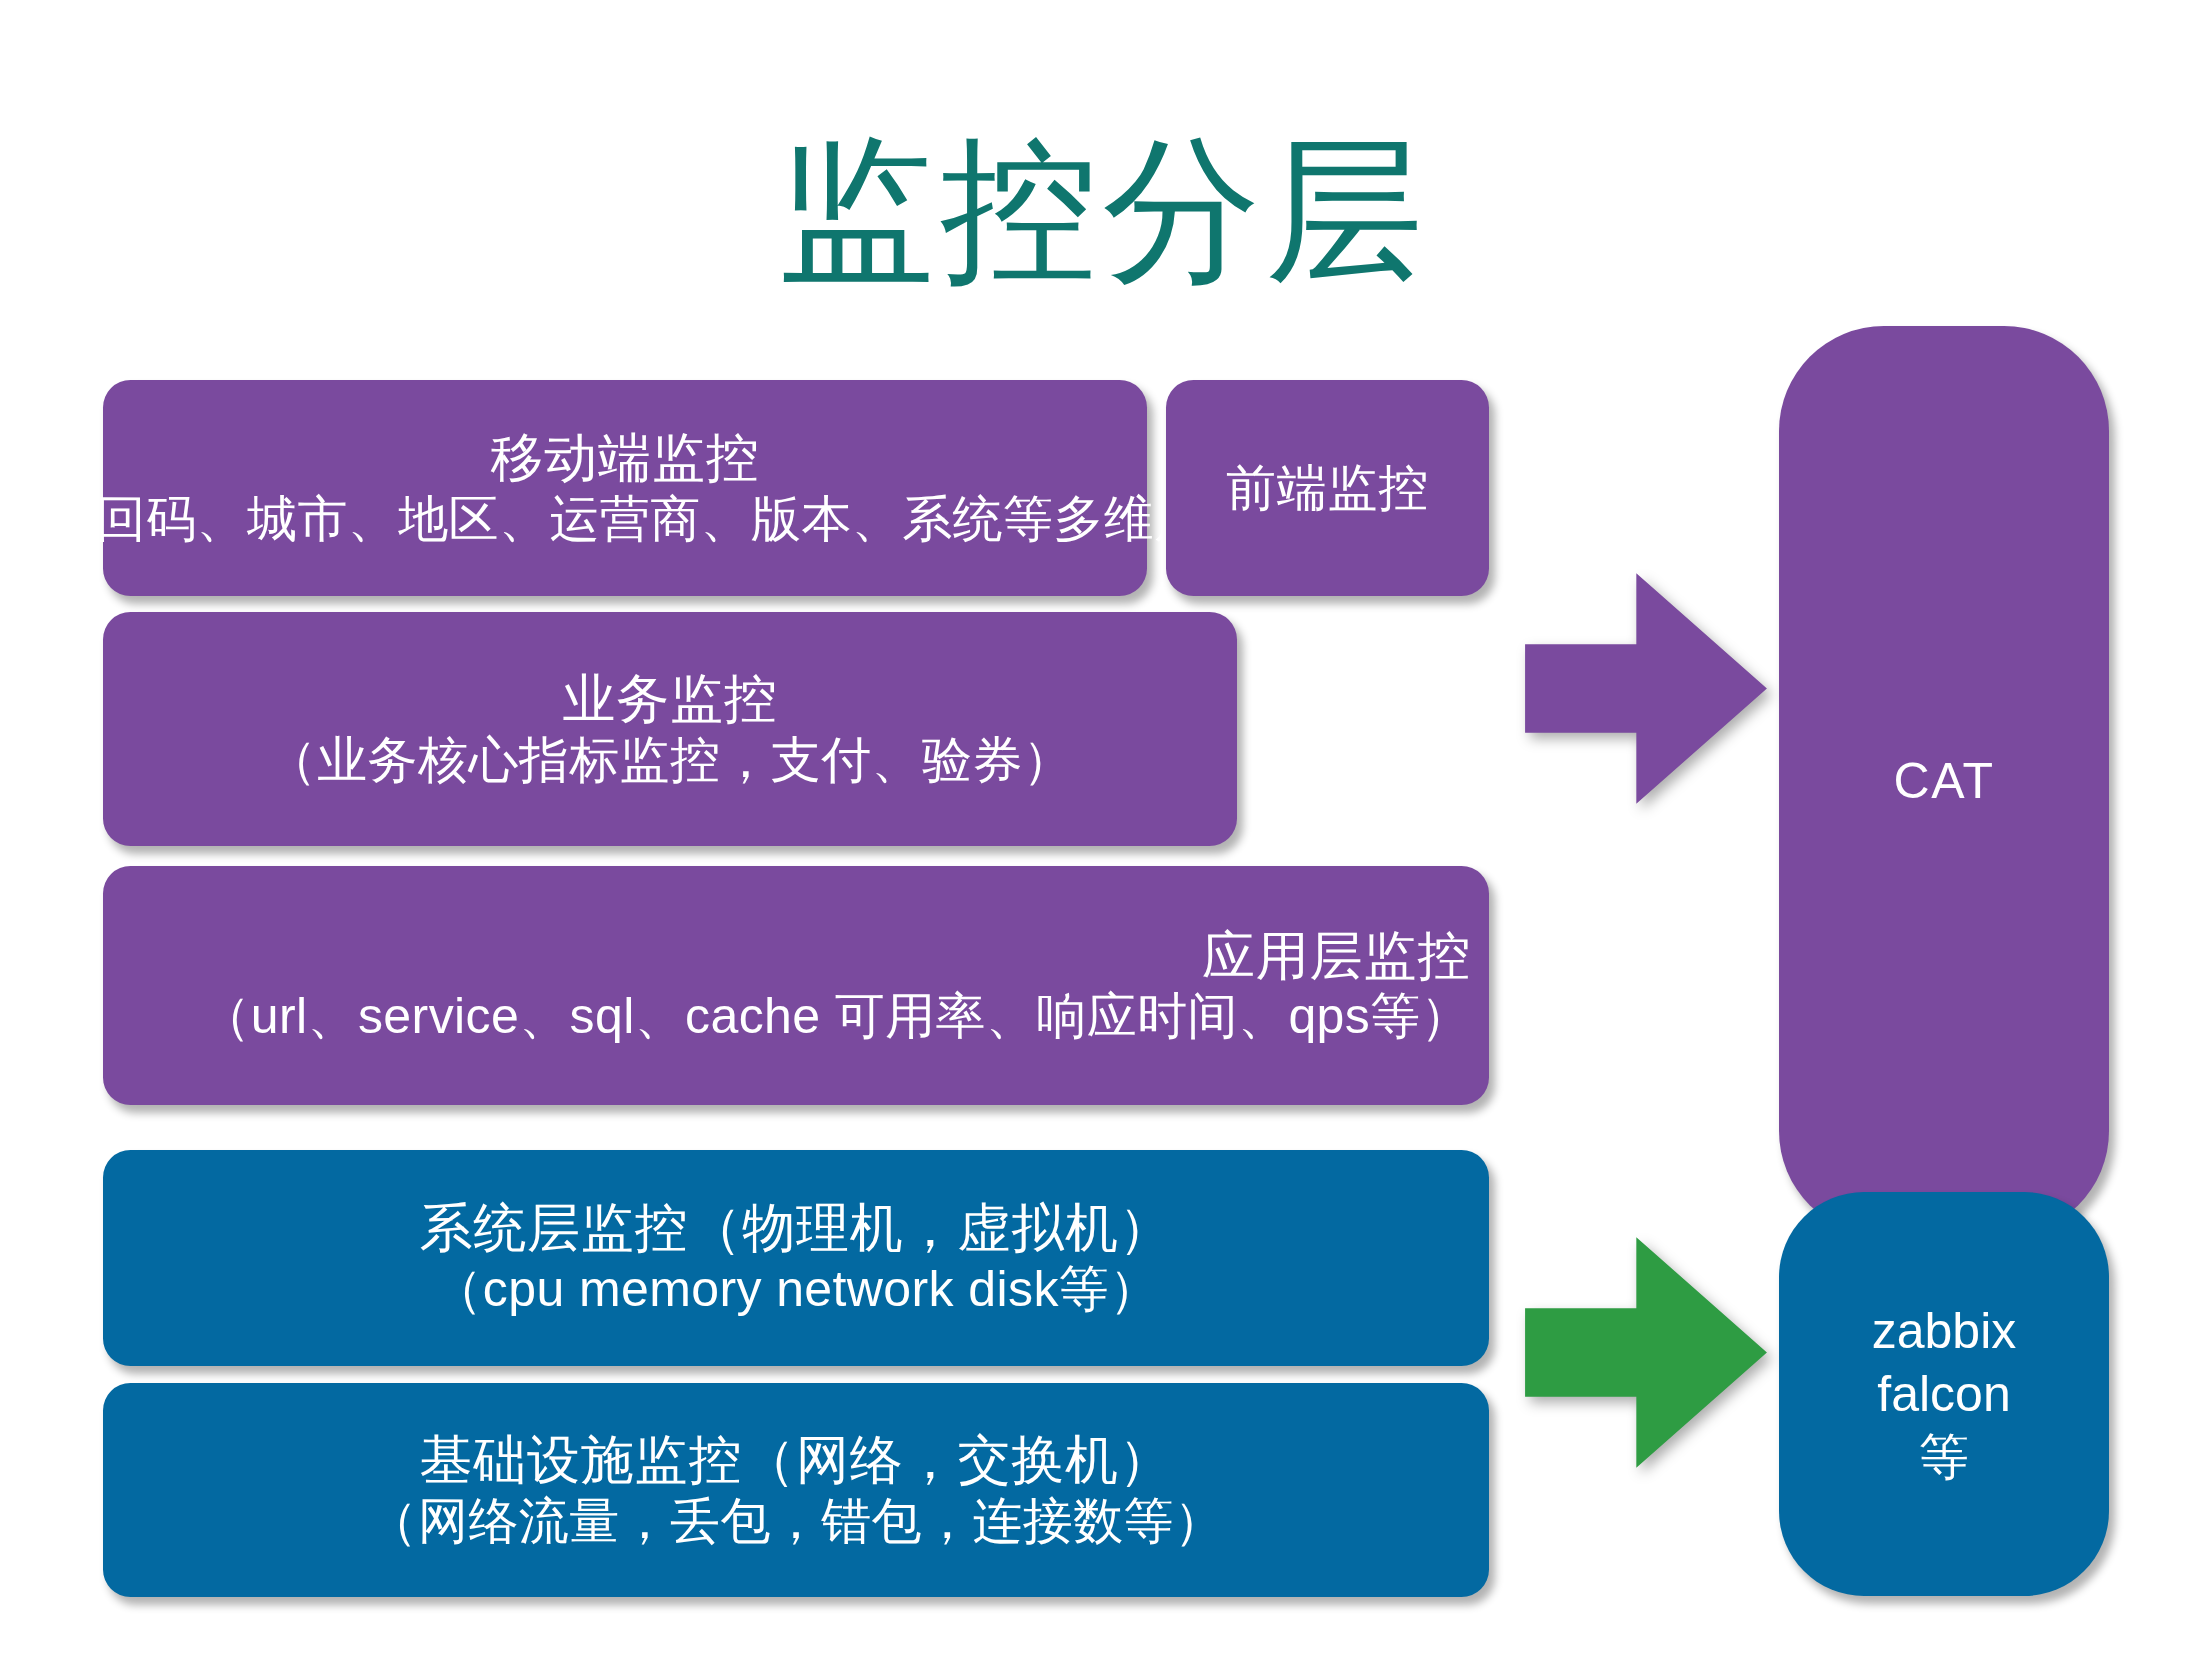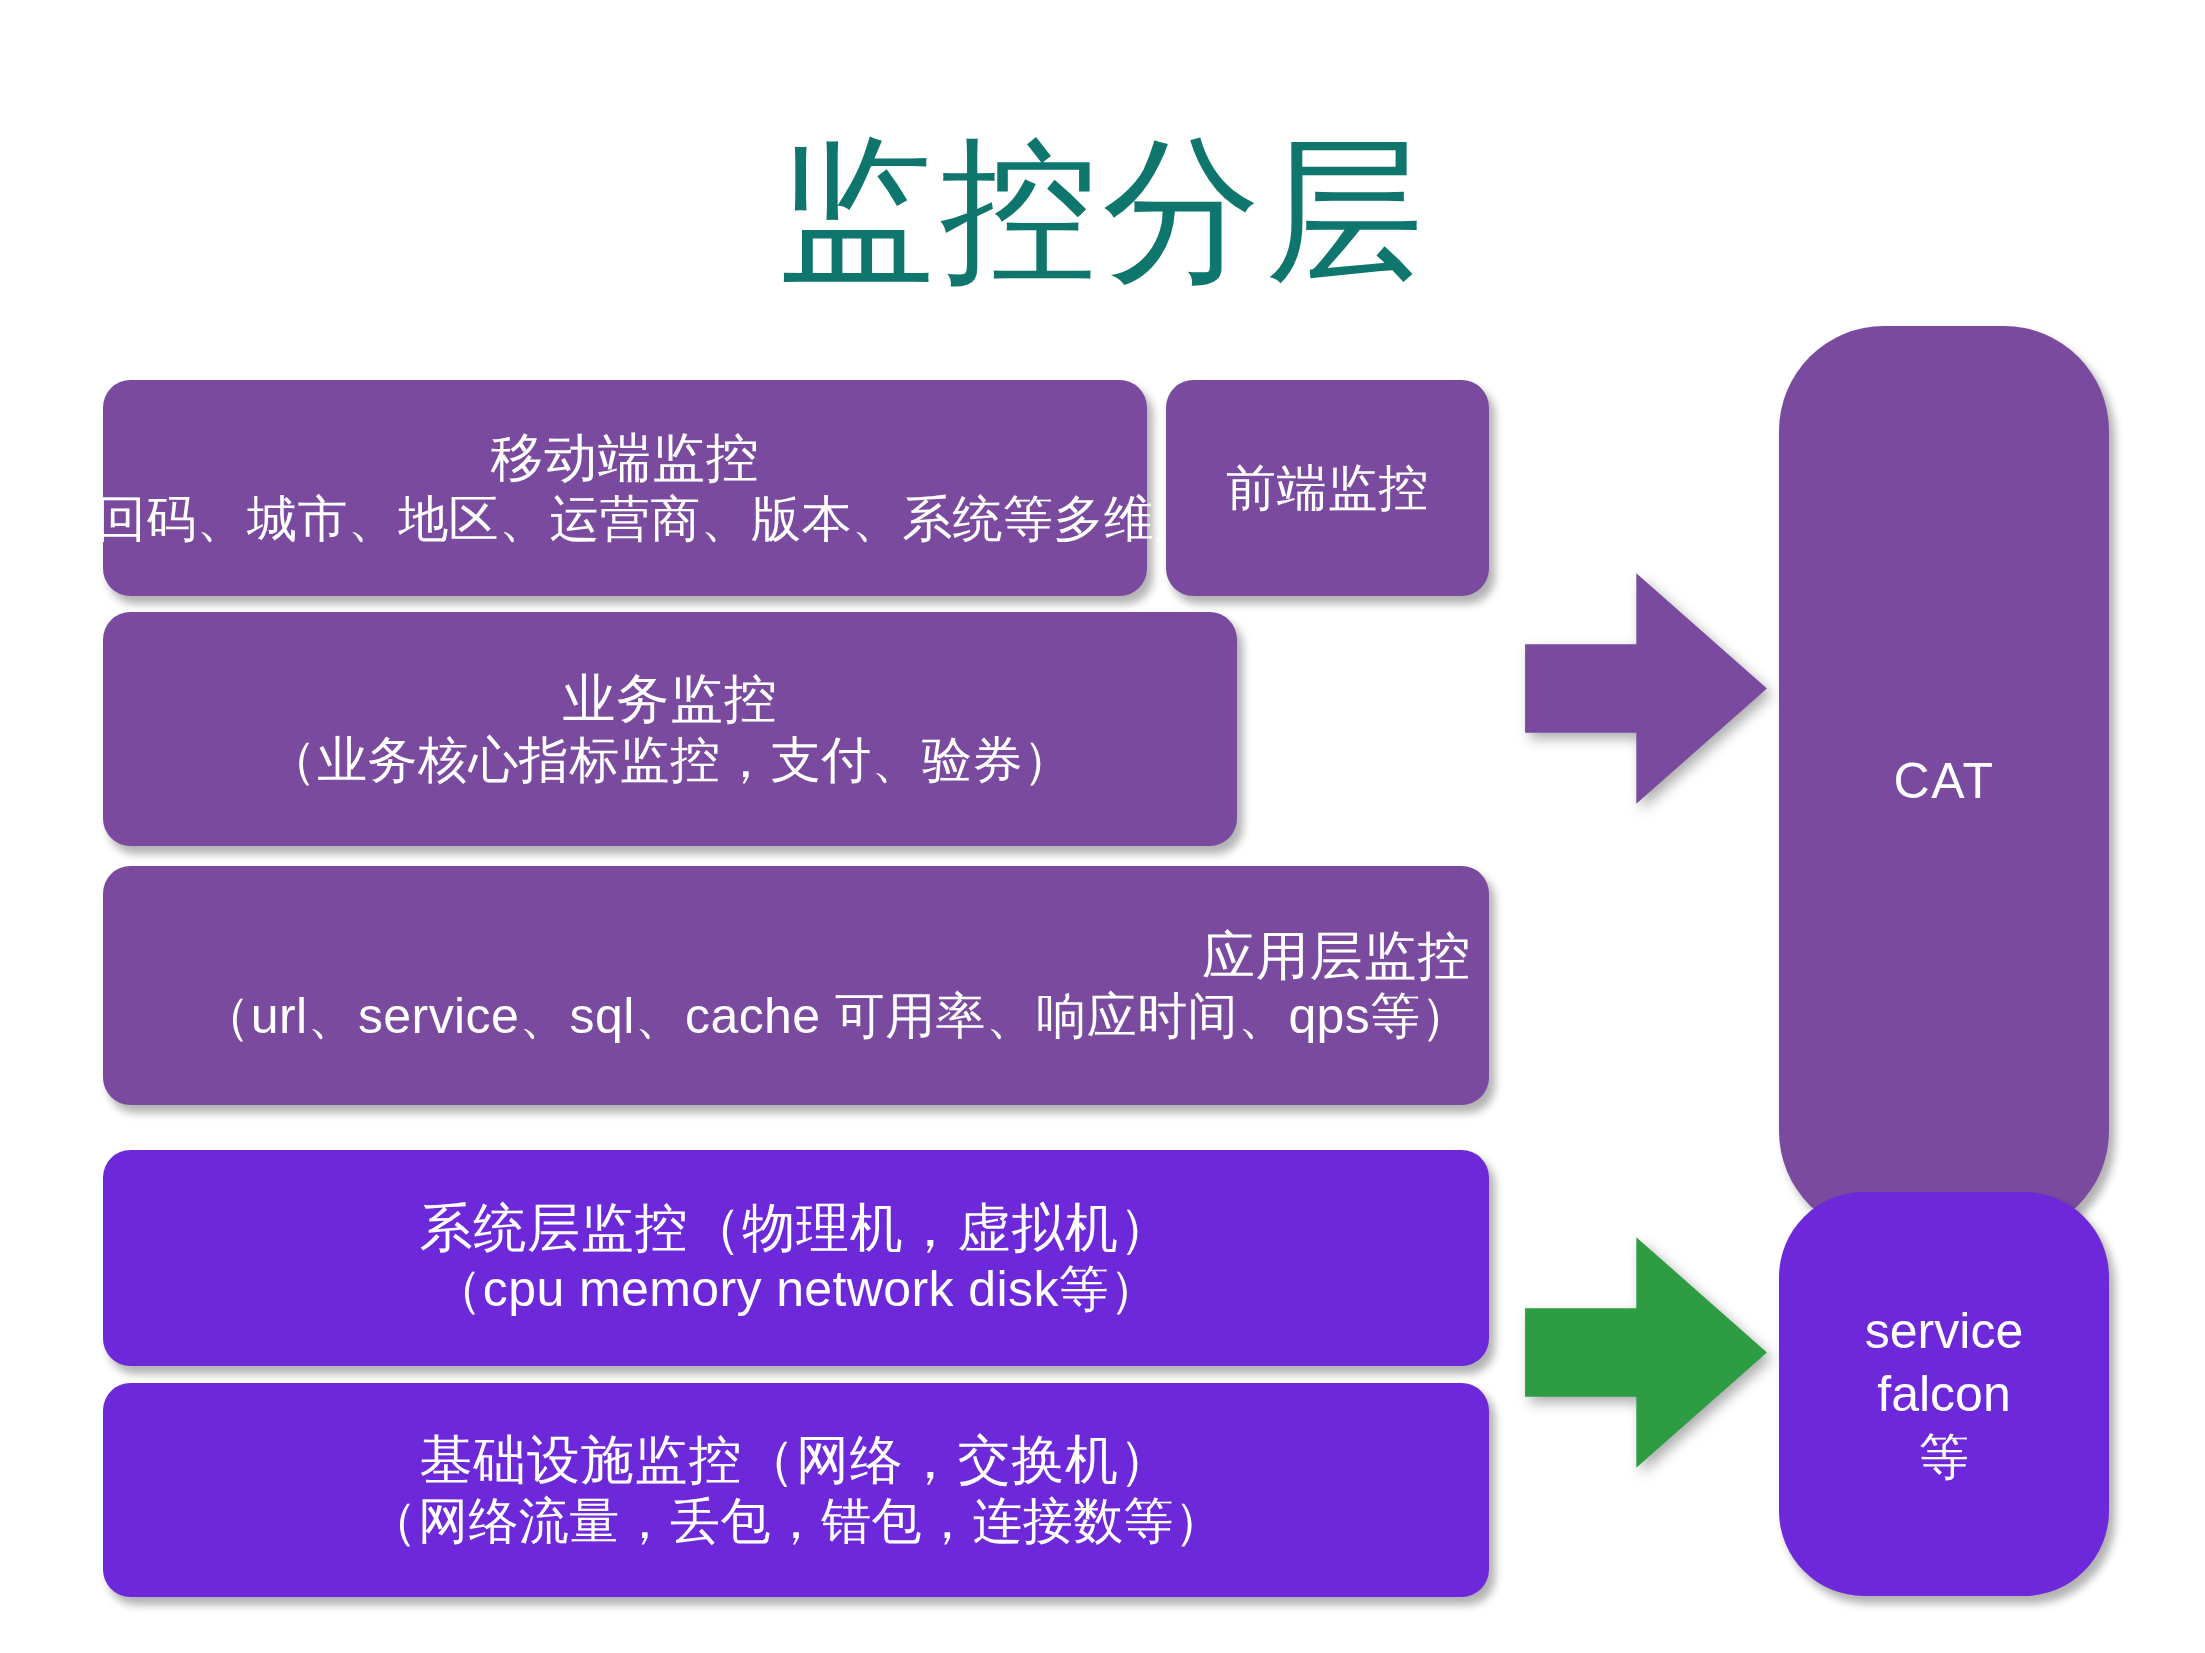--- a/index.html
+++ b/index.html
@@ -46,21 +46,21 @@
     flex-direction: column;
     align-items: center;
     justify-content: center;
     color: #ffffff;
     text-align: center;
     border-radius: 27.5px;
     box-shadow: 5.7px 7.3px 9px rgba(0,0,0,0.30);
     padding: 0 18px;
   }
   .panel.purple { background-color: #7a4a9e; }
-  .panel.green  { background-color: #6d28d9; }
+  .panel.green  { background-color: #0369a1; }
 
   .panel .line-main {
     font-size: 53px;
     line-height: 1.18;
     font-weight: 400;
     letter-spacing: 0.8px;
     white-space: nowrap;
   }
   .panel .line-sub {
     font-size: 50px;
@@ -161,19 +161,19 @@
 
   <svg class="arrow" id="arrow-agent" viewBox="0 0 300 294">
     <polygon points="0,92 138,92 138,4 300,147 138,290 138,202 0,202" fill="#2e9c43"></polygon>
   </svg>
 
   <div class="panel purple" id="box-cat">
     <div>CAT</div>
   </div>
 
   <div class="panel green" id="box-agents">
-    <div class="agent-line">service</div>
+    <div class="agent-line">zabbix</div>
     <div class="agent-line">falcon</div>
     <div class="agent-line">等</div>
   </div>
 
 </div>
 
 
 </body></html>

